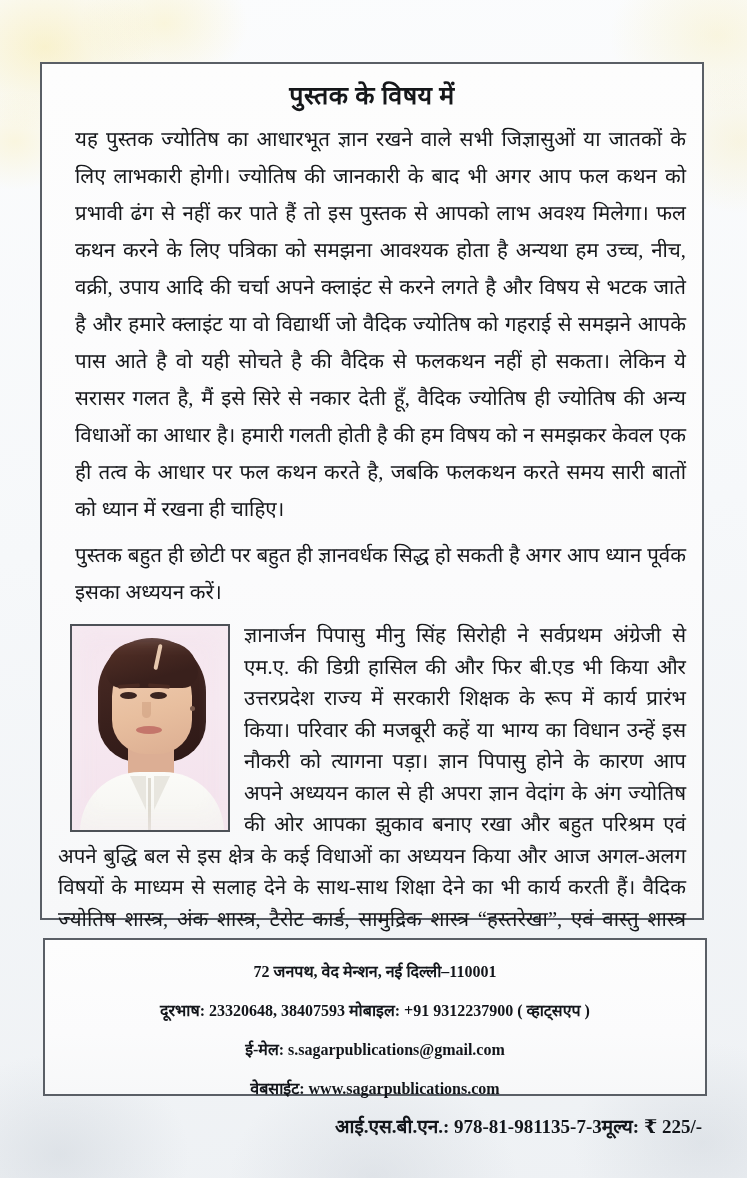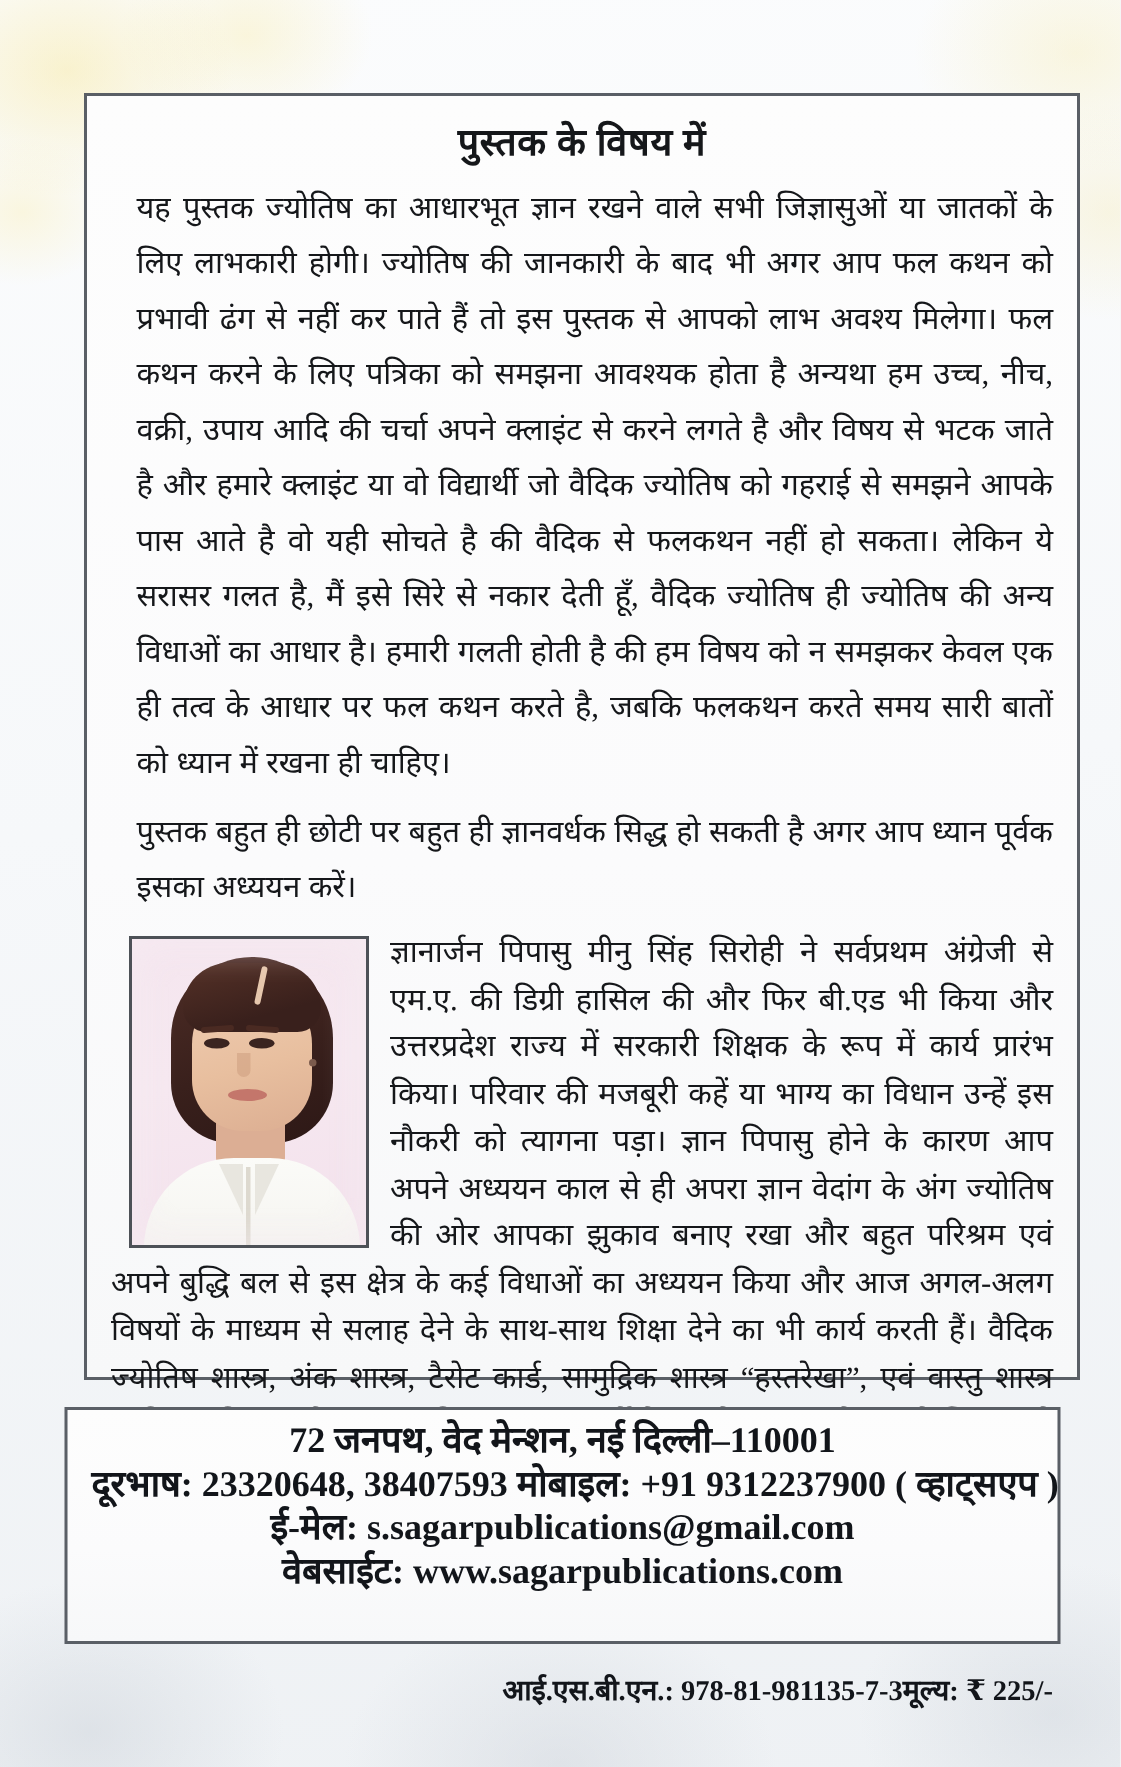--- a/index.html
+++ b/index.html
@@ -37,21 +37,21 @@
   }
 
   
   .panel {
     position: absolute;
     border: 2px solid #5a5f66;
     background: linear-gradient(180deg, #fdfdfd 0%, #fbfbfc 60%, #f7f8f9 100%);
     box-sizing: border-box;
   }
   #main-panel {
-    left: 56px;
+    left: 40px;
     top: 62px;
     width: 664px;
     height: 858px;
     padding: 10px 16px 8px 16px;
   }
   #publisher-panel {
     left: 43px;
     top: 938px;
     width: 664px;
     height: 158px;
@@ -215,25 +215,25 @@
   
   #publisher-name {
     font-size: 26px;
     font-weight: bold;
     letter-spacing: 0.5px;
     color: #101317;
     margin: 6px 0 4px 0;
     line-height: 1.2;
   }
   .pub-line {
-    font-size: 24px;
+    font-size: 16px;
     font-weight: bold;
     color: #12151a;
     line-height: 27px;
-    margin: 2px;
+    margin: 12px;
     white-space: nowrap;
   }
 
   
   #footer-row {
     position: absolute;
     left: 48px;
     top: 1113px;
     width: 654px;
     display: flex;

